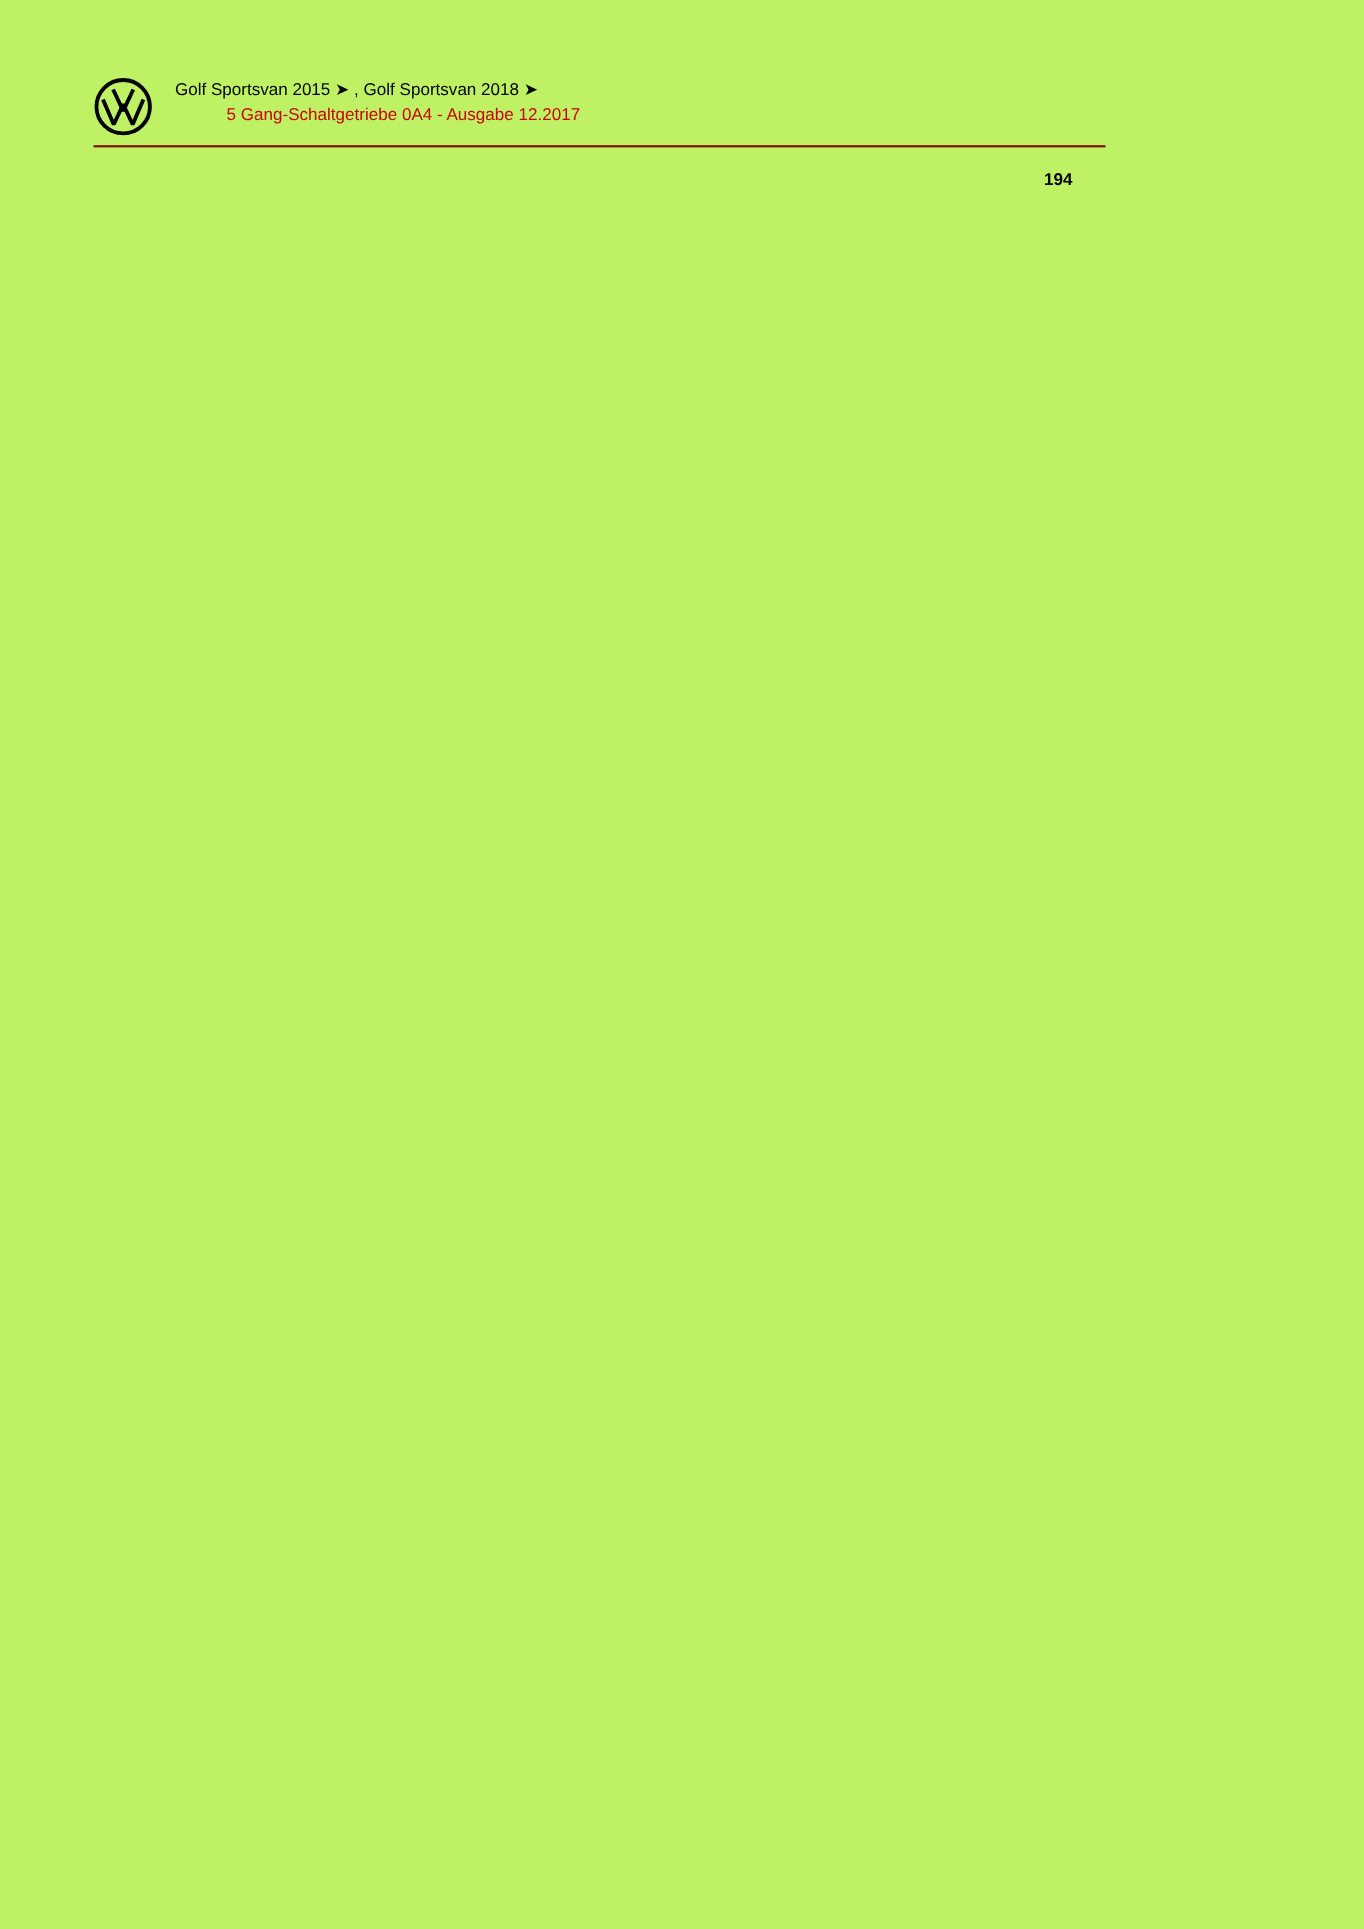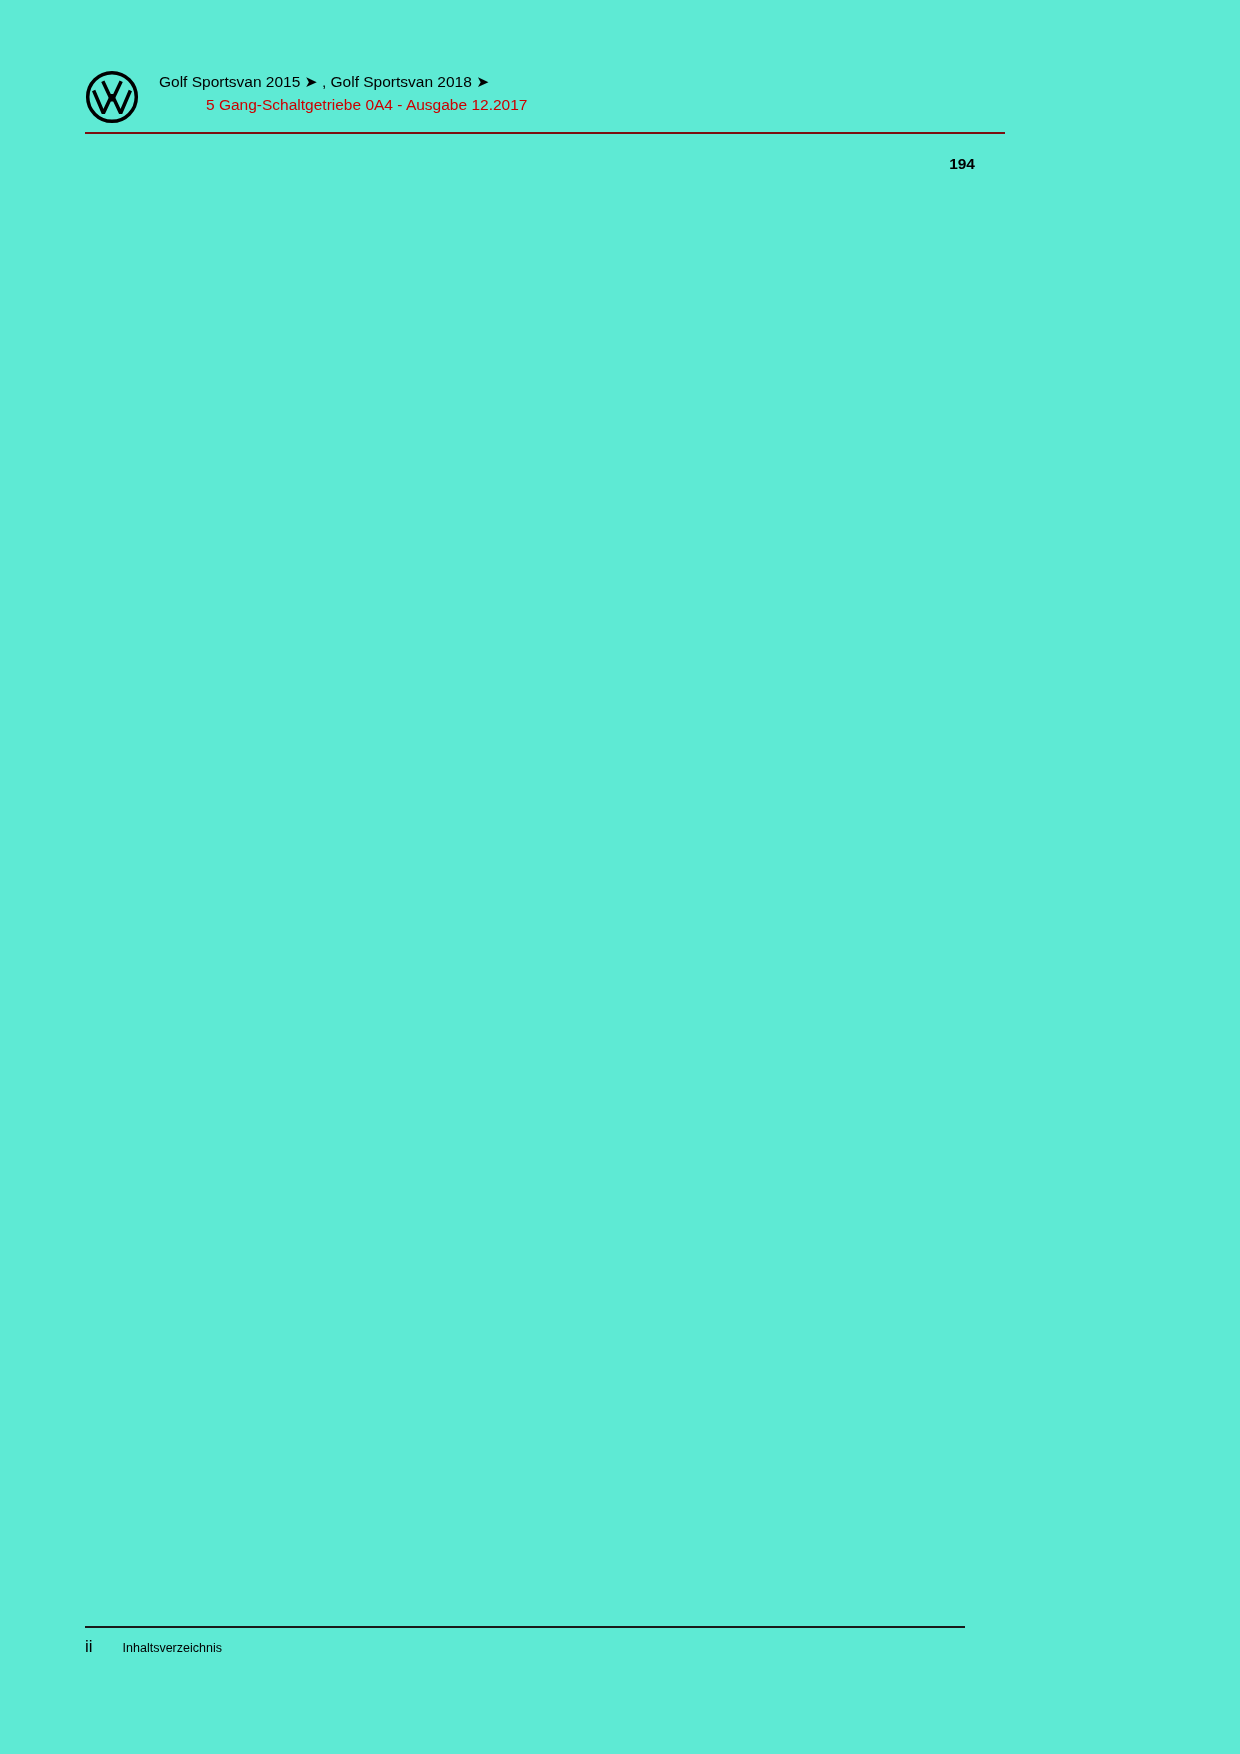--- a/index.html
+++ b/index.html
@@ -4,21 +4,21 @@
 <style>
   * { margin:0; padding:0; box-sizing:border-box; }
   html, body { background:#ffffff; }
   body {
     width:1240px; height:1754px;
     font-family:"Liberation Sans", sans-serif;
     color:#000;
     position:relative;
     overflow:hidden;
   }
-  .page { position:absolute; inset:0; background:#5eead4; }
+  .page { position:absolute; inset:0; background:#bef264; }
 
   
   .header { position:absolute; top:70px; left:85px; width:920px; }
   .header-inner { display:flex; align-items:flex-start; }
   .logo-wrap { width:54px; height:54px; margin-right:20px; flex:0 0 auto; }
   .logo-wrap svg { width:54px; height:54px; display:block; }
   .header-text { padding-top:2px; }
   .header-models { font-size:15.5px; line-height:20px; color:#000; }
   .header-subtitle { font-size:15.5px; line-height:20px; color:var(--accent-red, #cc0000); margin-top:3px;margin-left:47px; }
   .header-rule { margin-top:8px; height:2px; background:var(--rule-color, #7a1010); width:920px; }
@@ -338,21 +338,14 @@
         <span class="page">191</span>
       </div>
       <div class="row main">
         <span class="num">3</span>
         <span class="title">Einstellübersicht</span>
         <span class="dots">. . . . . . . . . . . . . . . . . . . . . . . . . . . . . . . . . . . . . . . . . . . . . . . . . . . . . . . . . . . . . . . . . . . . . . . . . . . . . . . . . . . . . . . . . . . . . . . . . . . . . . . . . . . . . . . . . . . . . . . . . . . . . . . . . . . . . . . . . . . . . . . . . . . . . . . . . . . . . . . . . . . . . . . . . . . . . . . . . . . . . . . . . . . . . . . . . . . . . . . . . . . . . . . . . . . . . . . . . . . . . . . . . . . . . . . . . . . . . . . . </span>
         <span class="page">194</span>
       </div>
     </div>
 
-  <div class="footer">
-    <div class="footer-rule"></div>
-    <div class="footer-text">
-      <span class="footer-page">ii</span>
-      <span class="footer-label">Inhaltsverzeichnis</span>
-    </div>
-  </div>
 
 </div>
 
 </body></html>

